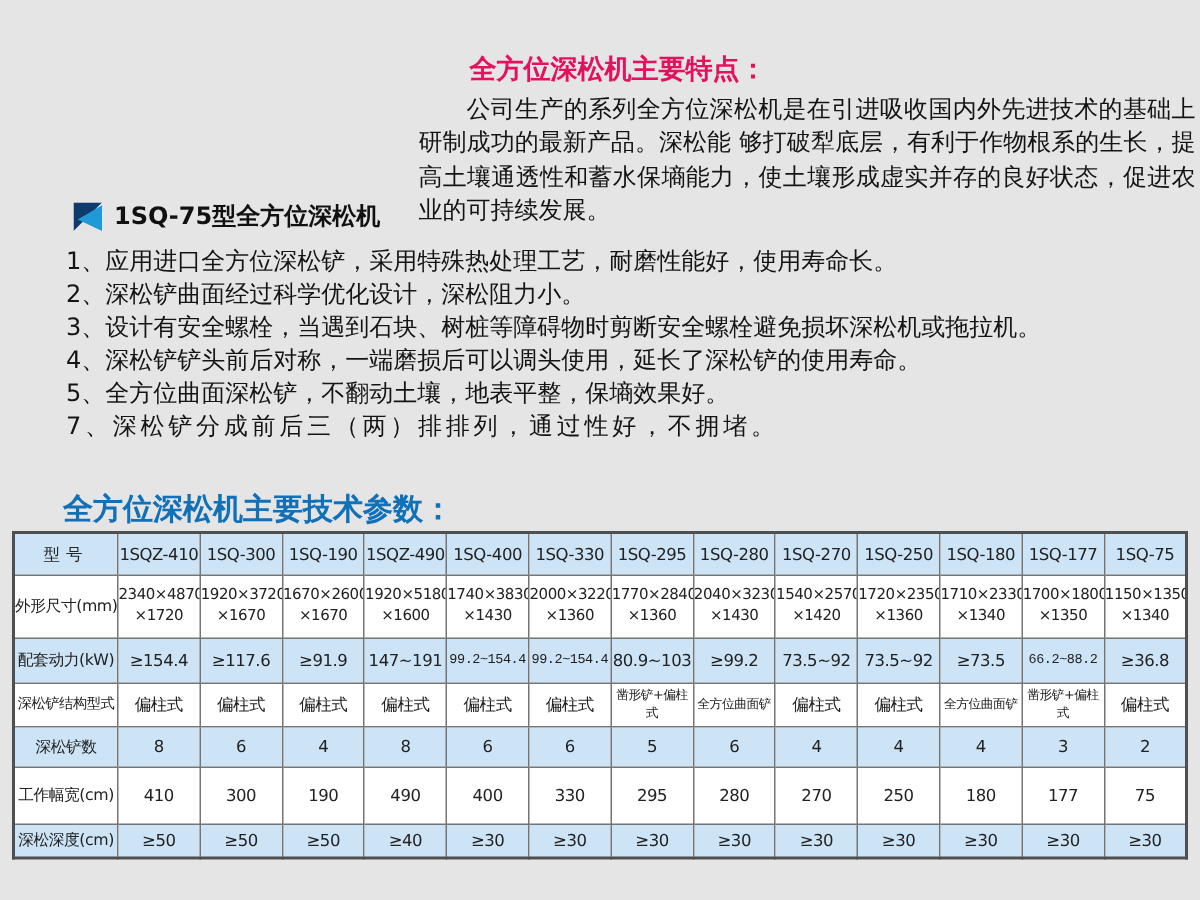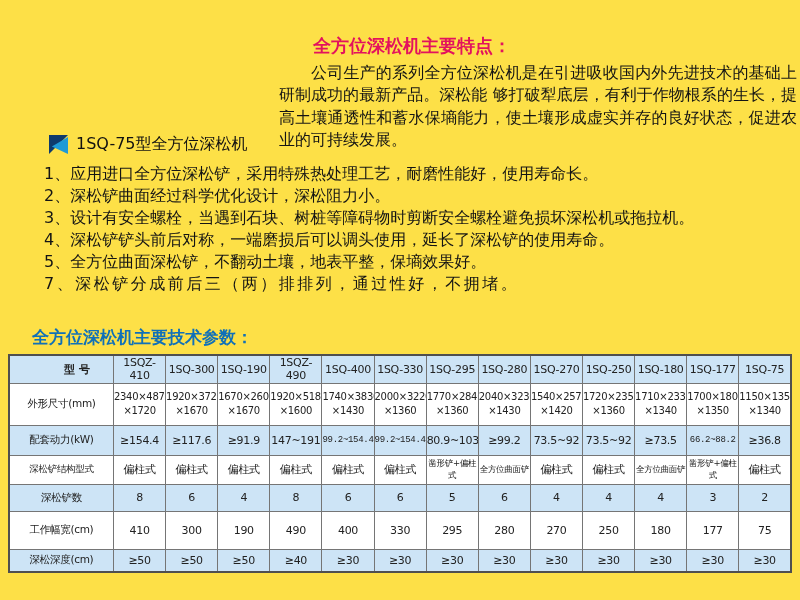--- a/index.html
+++ b/index.html
@@ -1,41 +1,41 @@
 <!DOCTYPE html>
 <html><head>
 <meta charset="utf-8">
 <style>
   html,body{margin:0;padding:0;background:#fff;}
-  .page{position:relative;width:800px;height:600px;background:#fde047;
+  .page{position:relative;width:800px;height:600px;background:#e5e5e5;
         font-family:"DejaVu Sans",sans-serif;color:#141414;overflow:hidden;}
 
   .features-title{position:absolute;left:313px;top:34px;margin:0;
         font-size:18px;font-weight:bold;color:#e3125e;}
 
   .intro{position:absolute;left:279px;top:62px;width:518px;margin:0;
         font-size:16px;line-height:22.4px;text-indent:2em;text-align:justify;color:#141414;}
 
   .model-heading{position:absolute;left:15px;top:134px;display:flex;align-items:center;gap:8px;
-        font-size:16px;font-weight:normal;color:#111;padding-left:34px;}
+        font-size:16px;font-weight:bold;color:#111;padding-left:34px;}
   .logo{display:inline-flex;line-height:0;}
 
   #features-list{position:absolute;left:44px;top:163px;width:758px;font-size:16px;color:#141414;}
   .feature-item{line-height:21.9px;white-space:nowrap;}
   .feature-item.spaced{letter-spacing:2.5px;}
 
-  .params-title{position:absolute;left:32px;top:326px;margin:0;
-        font-size:17px;font-weight:bold;color:#1070b8;}
+  .params-title{position:absolute;left:42px;top:326px;margin:0;
+        font-size:20px;font-weight:bold;color:#1070b8;}
 
   #params-table{position:absolute;left:8px;top:354px;width:784px;
         border-collapse:collapse;table-layout:fixed;font-size:11px;text-align:center;
         color:#222;border:2px solid #4f4f4f;background:#fff;}
   #params-table th,#params-table td{border:1px solid #757575;padding:0;overflow:hidden;
         letter-spacing:-0.3px;font-weight:normal;vertical-align:middle;}
-  #params-table th.label-col{width:68px;font-weight:bold;letter-spacing:4px;padding-left:35px;}
+  #params-table th.label-col{width:68px;font-weight:normal;letter-spacing:4px;}
   #params-table thead tr{height:28px;background:#cde4f6;}
   #params-table tbody tr{background:#ffffff;}
   #params-table tbody tr:nth-child(even){background:#cde4f6;}
   #params-table tbody tr:nth-child(1){height:42px;}
   #params-table tbody tr:nth-child(2){height:30px;}
   #params-table tbody tr:nth-child(3){height:29px;}
   #params-table tbody tr:nth-child(4){height:27px;}
   #params-table tbody tr:nth-child(5){height:38px;}
   #params-table tbody tr:nth-child(6){height:23px;}
   .row-label{font-size:10.5px;white-space:nowrap;}

